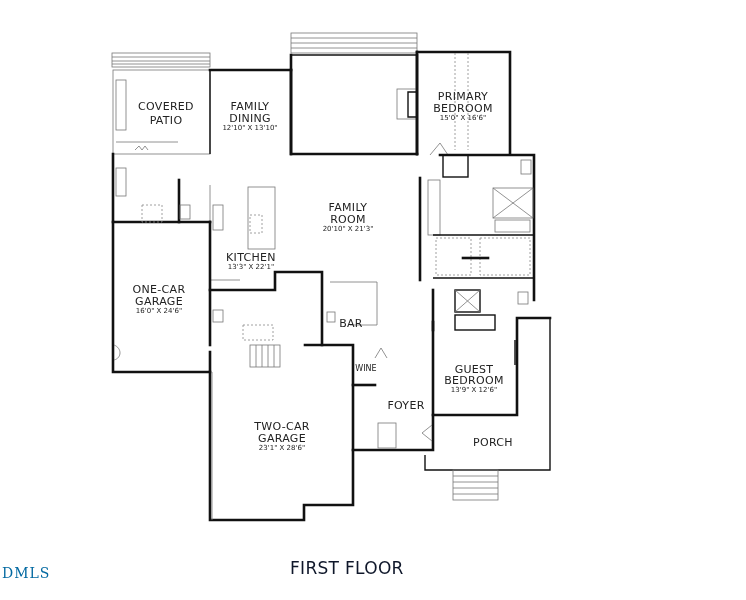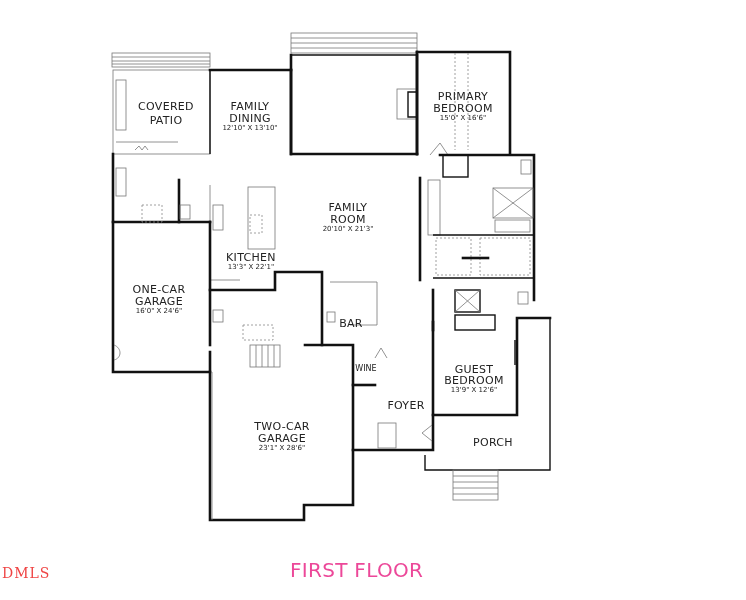--- a/index.html
+++ b/index.html
@@ -5,22 +5,22 @@
   html, body { margin: 0; padding: 0; background: #ffffff; }
   body { width: 746px; height: 600px; position: relative; overflow: hidden; font-family: "DejaVu Sans", sans-serif; }
   #plan { position: absolute; left: 0; top: 0; width: 746px; height: 600px; }
   .w { stroke: #111; stroke-width: 2.6; fill: none; stroke-linecap: square; }
   .t { stroke: #111; stroke-width: 1.4; fill: none; }
   .l { stroke: #777; stroke-width: 0.8; fill: none; }
   .d { stroke: #888; stroke-width: 0.8; fill: none; stroke-dasharray: 2 2; }
   .room-name { font-family: "DejaVu Sans", sans-serif; font-size: 11px; fill: #222; text-anchor: middle; letter-spacing: 0.3px; }
   .room-dim { font-family: "DejaVu Sans", sans-serif; font-size: 7px; fill: #222; text-anchor: middle; }
   .small-label { font-family: "DejaVu Sans", sans-serif; font-size: 8px; fill: #222; text-anchor: middle; }
-  .floor-title { position: absolute; left: 290px; top: 558px; font-family: "DejaVu Sans", sans-serif; font-size: 20px; color: #ec4899; letter-spacing: 0.3px; }
-  .watermark { position: absolute; left: 2px; top: 565px; font-family: "DejaVu Serif", serif; font-size: 14px; color: #ef4444; letter-spacing: 1px; }
+  .floor-title { position: absolute; left: 290px; top: 558px; font-family: "DejaVu Sans", sans-serif; font-size: 17px; color: #0f172a; letter-spacing: 0.3px; }
+  .watermark { position: absolute; left: 2px; top: 565px; font-family: "DejaVu Serif", serif; font-size: 14px; color: #0369a1; letter-spacing: 1px; }
 </style>
 </head>
 <body>
 
 <svg id="plan" viewBox="0 0 746 600">
 
   <g>
     <rect class="l" x="112" y="53" width="98" height="14"></rect>
     <line class="l" x1="112" y1="57" x2="210" y2="57"></line>
     <line class="l" x1="112" y1="61" x2="210" y2="61"></line>

